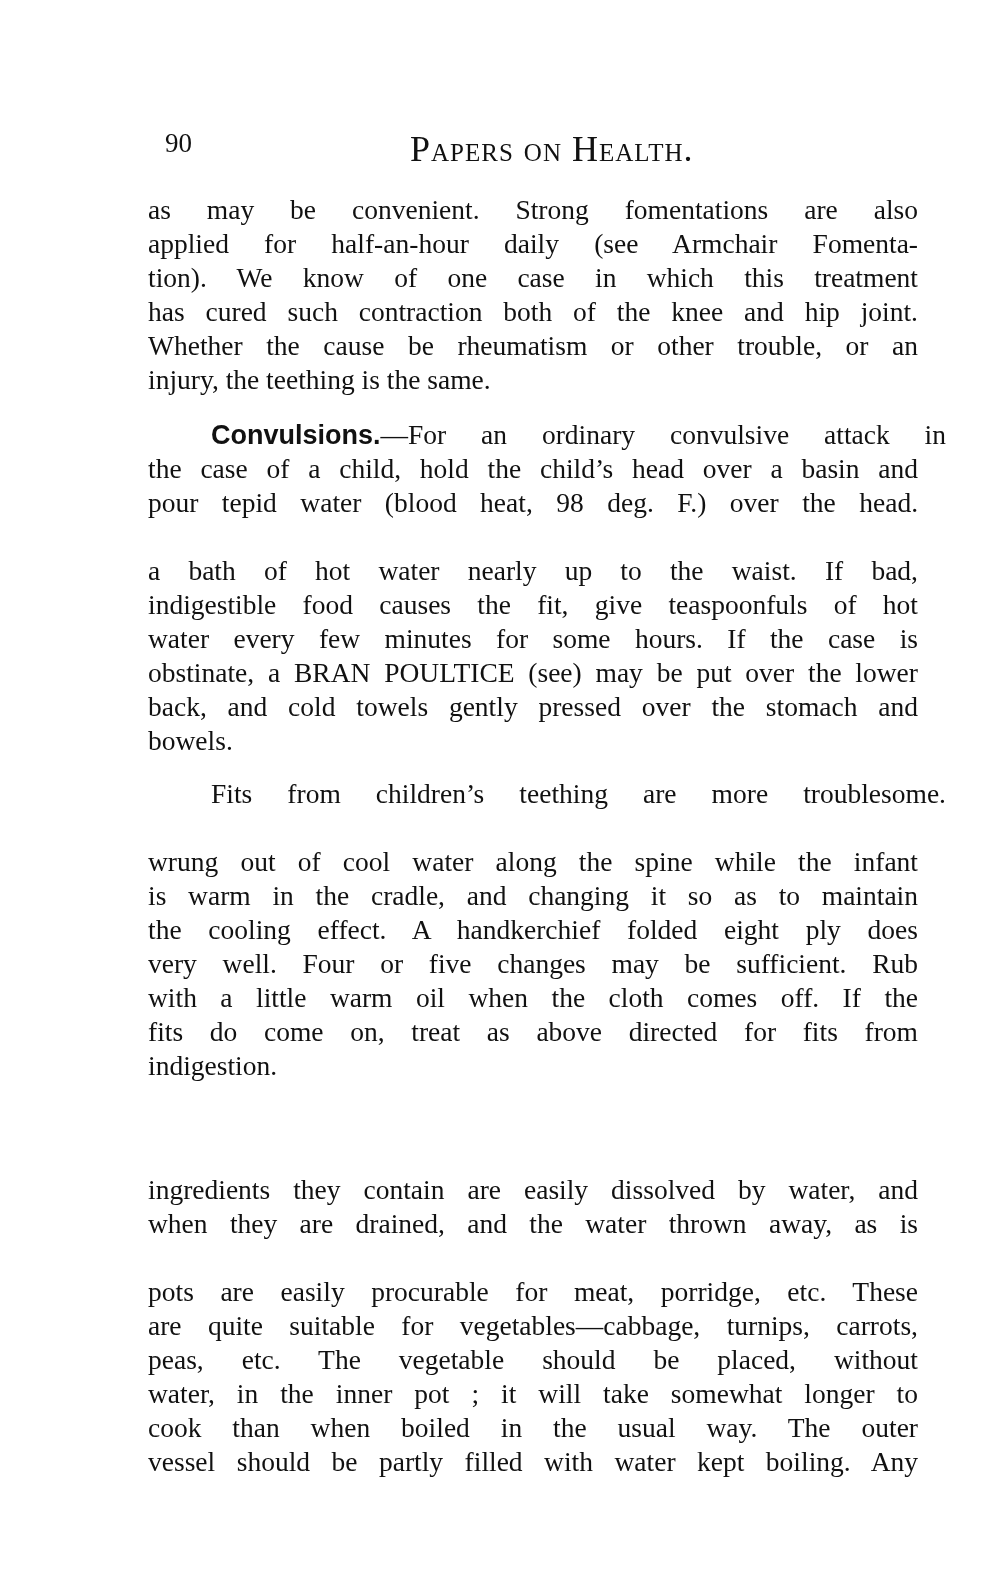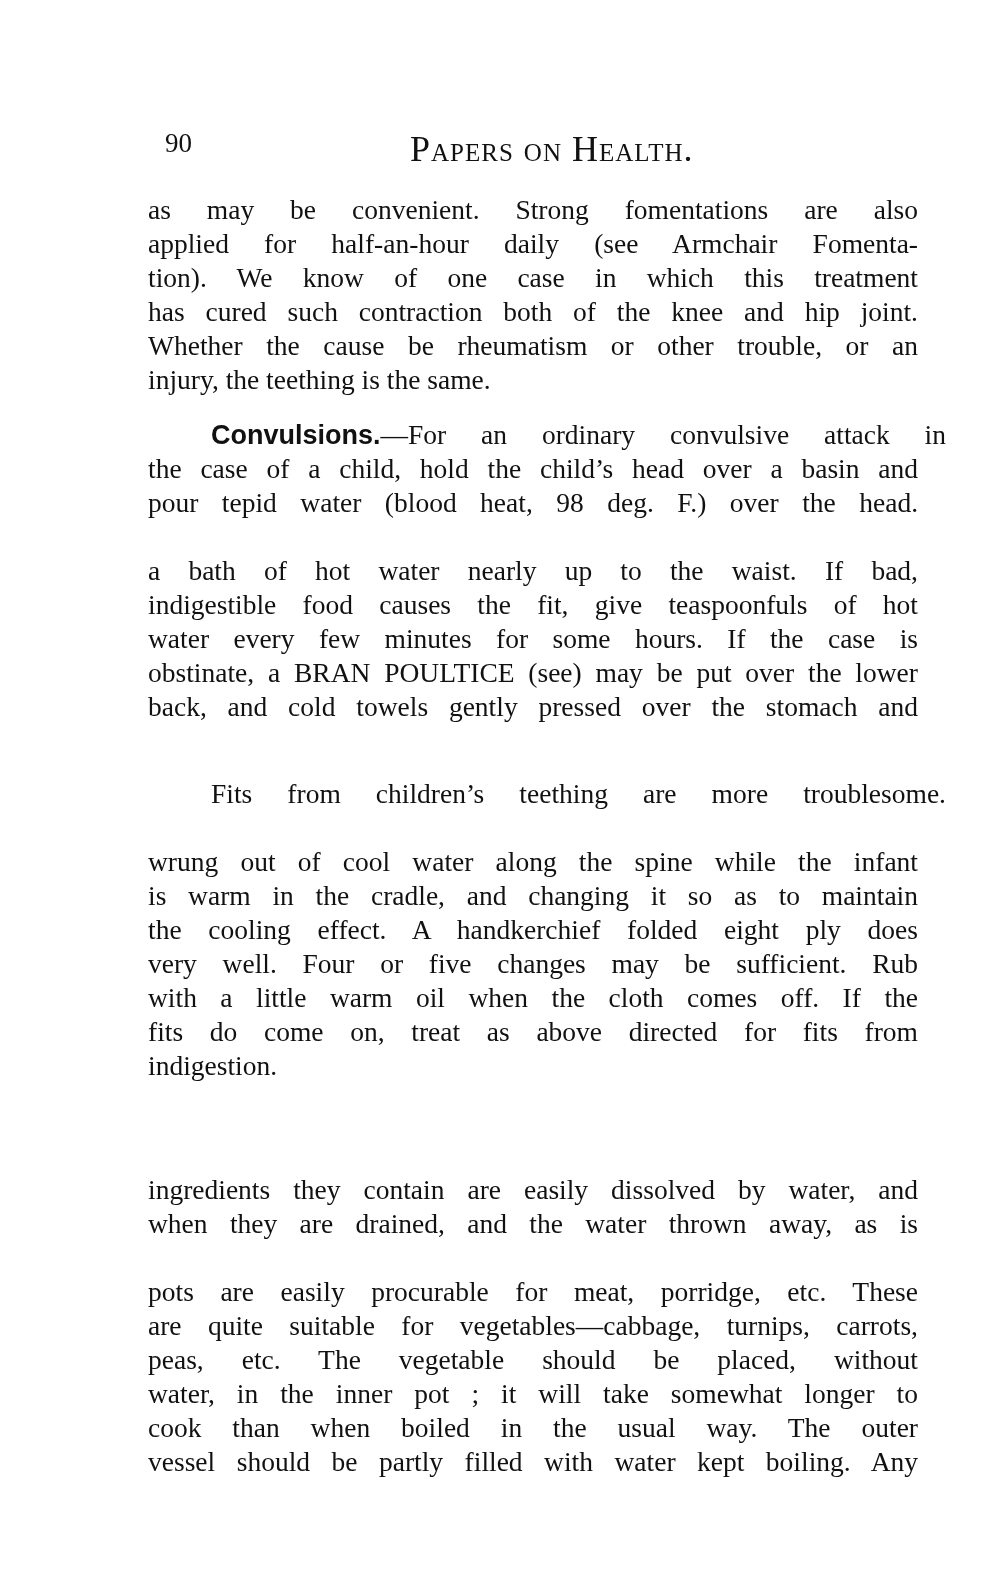--- a/index.html
+++ b/index.html
@@ -35,20 +35,21 @@
   <div class="line indent" style="top:418px">
     <span class="heading">Convulsions.</span><span>—For an ordinary convulsive attack in</span>
   </div>
   <div class="line" style="top:452px">the case of a child, hold the child’s head over a basin and</div>
   <div class="line" style="top:486px">pour tepid water (blood heat, 98 deg. F.) over the head.</div>
   <div class="line" style="top:554px">a bath of hot water nearly up to the waist. If bad,</div>
   <div class="line" style="top:588px">indigestible food causes the fit, give teaspoonfuls of hot</div>
   <div class="line" style="top:622px">water every few minutes for some hours. If the case is</div>
   <div class="line" style="top:656px">obstinate, a BRAN POULTICE (see) may be put over the lower</div>
   <div class="line" style="top:690px">back, and cold towels gently pressed over the stomach and</div>
+  <div class="line last" style="top:724px">bowels.</div>
 
   <div class="line indent" style="top:777px">Fits from children’s teething are more troublesome.</div>
   <div class="line" style="top:845px">wrung out of cool water along the spine while the infant</div>
   <div class="line" style="top:879px">is warm in the cradle, and changing it so as to maintain</div>
   <div class="line" style="top:913px">the cooling effect. A handkerchief folded eight ply does</div>
   <div class="line" style="top:947px">very well. Four or five changes may be sufficient. Rub</div>
   <div class="line" style="top:981px">with a little warm oil when the cloth comes off. If the</div>
   <div class="line" style="top:1015px">fits do come on, treat as above directed for fits from</div>
   <div class="line last" style="top:1049px">indigestion.</div>
 

